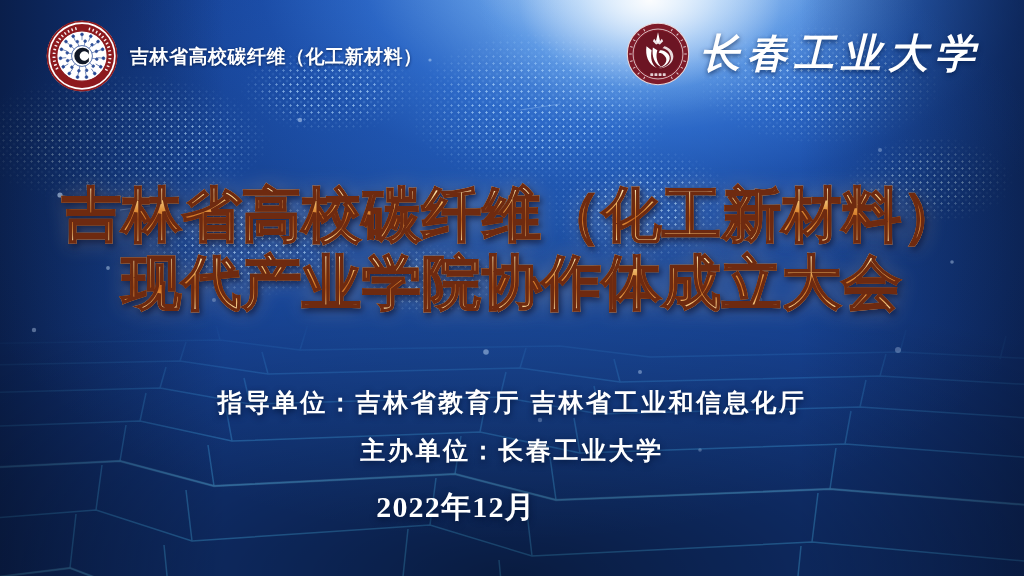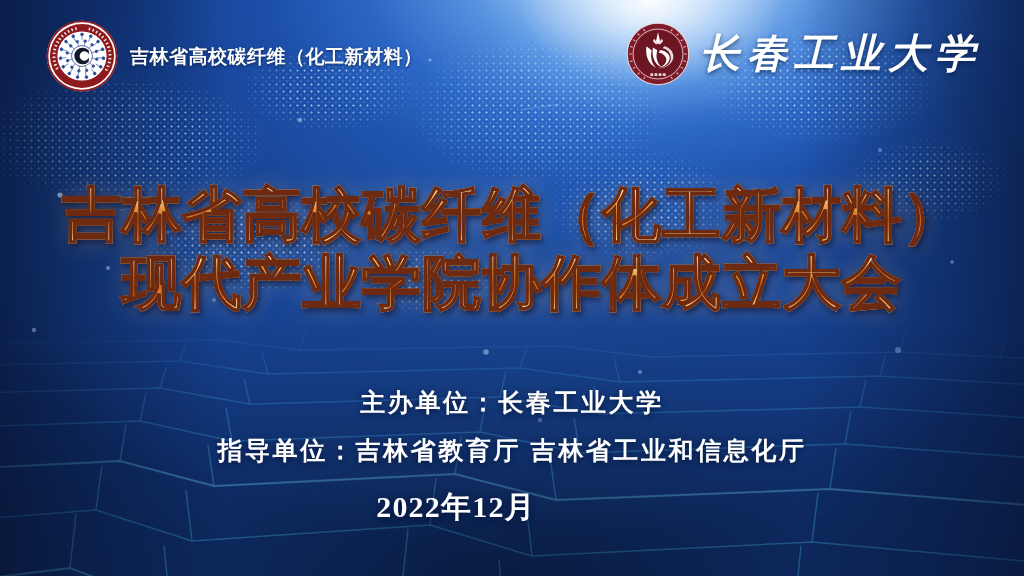--- a/index.html
+++ b/index.html
@@ -516,19 +516,19 @@
       </div>
     </div>
   </div>
 
   <div class="titleblock">
     <div class="title-line l1">吉林省高校碳纤维（化工新材料）</div>
     <div class="title-line l2">现代产业学院协作体成立大会</div>
   </div>
 
   <div class="subblock">
+    <div class="sub-line">指导单位：吉林省教育厅 吉林省工业和信息化厅</div>
     <div class="sub-line">主办单位：长春工业大学</div>
-    <div class="sub-line">指导单位：吉林省教育厅 吉林省工业和信息化厅</div>
   </div>
 
   <div class="date-line">2022年12月</div>
 
 </div>
 
 </body></html>

